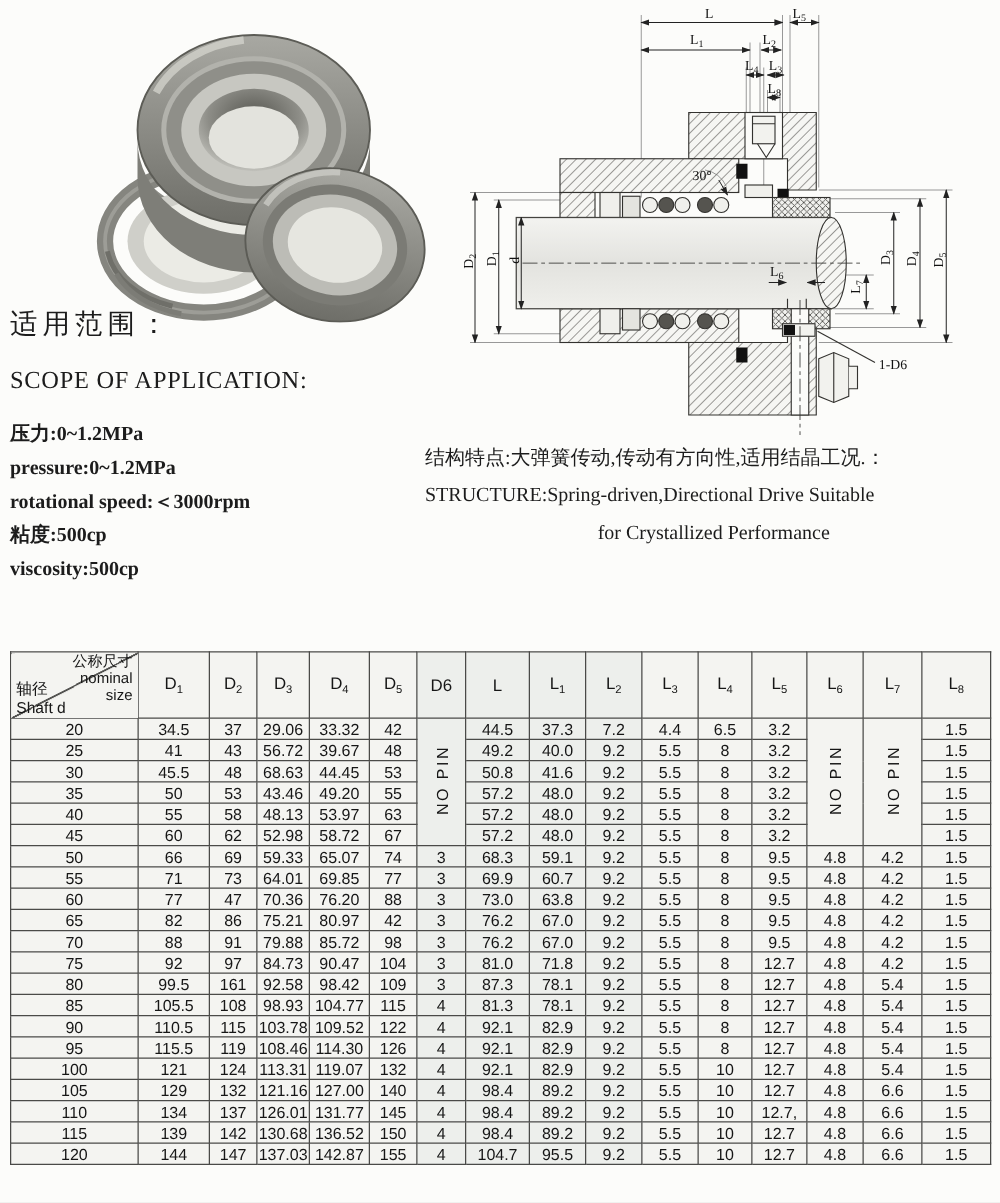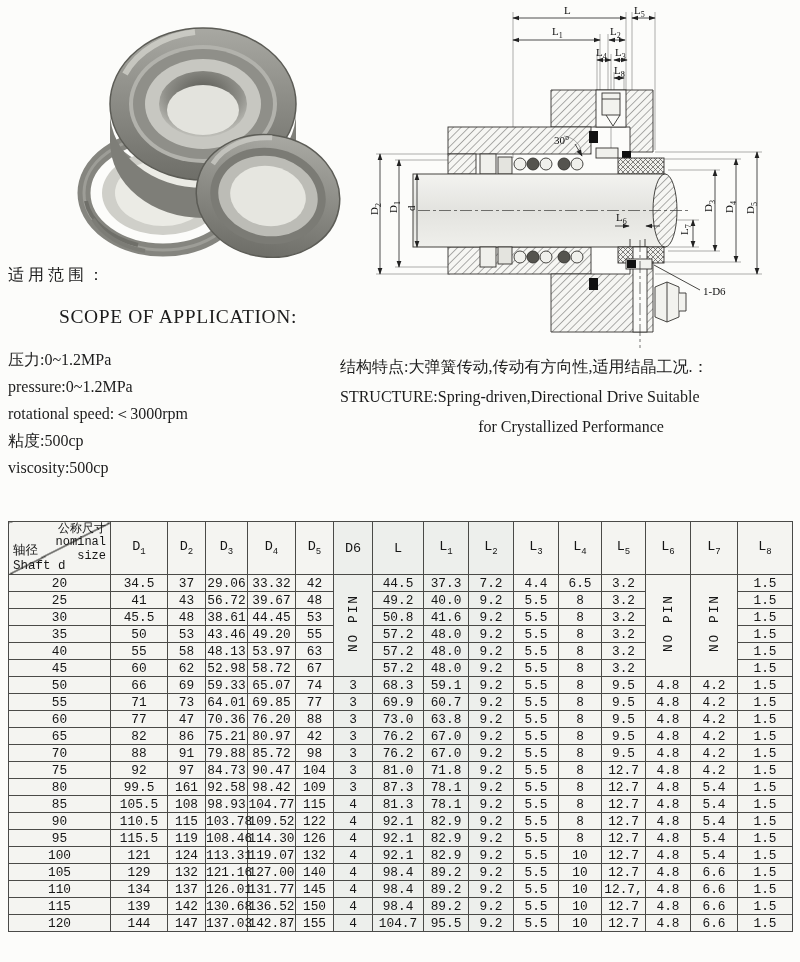--- a/index.html
+++ b/index.html
@@ -15,32 +15,32 @@
   .diagram .ex{stroke:#777;stroke-width:0.6;}
   .diagram .ps{stroke:#33322f;stroke-width:0.9;}
   .diagram .dl{stroke:#222;stroke-width:0.8;marker-start:url(#aE);marker-end:url(#aE);}
   .diagram .ar{stroke:#222;stroke-width:0.8;marker-end:url(#aE);}
   .diagram .cl{stroke:#3a3a38;stroke-width:0.7;stroke-dasharray:12 3 3 3;}
   .diagram text{font:11px "Liberation Serif","DejaVu Serif",serif;fill:#111;}
   .diagram .sub{font-size:8px;}
 
   
   .app{position:absolute;left:8px;top:244px;width:340px;}
-  .app-zh{font-size:16px;letter-spacing:4px;margin-top:21px;}
-  .app-en{font-size:19.5px;margin-top:20px;letter-spacing:0.6px;text-align:center;}
-  .specs{margin-top:18px;font-size:16px;line-height:27px;}
+  .app-zh{font-size:22px;letter-spacing:4px;}
+  .app-en{font-size:19.5px;margin-top:20px;letter-spacing:0.6px;}
+  .specs{margin-top:18px;font-size:16px;line-height:27px;font-weight:bold;}
 
   
   .structure{position:absolute;left:340px;top:352px;width:462px;font-size:16px;line-height:30px;}
   .structure .c{text-align:center;}
 
   
   .tbl-wrap{position:absolute;left:8px;top:521px;}
   table{border-collapse:collapse;table-layout:fixed;width:784px;
-        font-family:Liberation Mono, monospace;border-radius:11px;}
+        font-family:Liberation Sans, sans-serif;border-radius:11px;}
   th,td{border:1px solid #4a4a48;background:#f4f4f1;text-align:center;vertical-align:middle;
         padding:0;font-weight:normal;color:#161616;}
   thead th{height:52px;font-size:13.5px;}
   tbody td{height:16px;font-size:12.8px;}
   td.tint,th.tint{background:#edefec;}
   sub{font-size:9px;}
   th.corner{position:relative;background:
      linear-gradient(to bottom right, rgba(0,0,0,0) calc(50% - 0.7px),
        #4a4a48 calc(50% - 0.7px), #4a4a48 calc(50% + 0.7px), rgba(0,0,0,0) calc(50% + 0.7px)),#f4f4f1;}
   .c-top{position:absolute;top:1px;right:4px;text-align:right;font-size:12px;line-height:1.12;}
@@ -346,21 +346,21 @@
             <td class="tint">9.2</td>
             <td>5.5</td>
             <td>8</td>
             <td>3.2</td>
             <td>1.5</td>
           </tr>
           <tr>
             <td>30</td>
             <td>45.5</td>
             <td>48</td>
-            <td>38.61</td>
+            <td>68.63</td>
             <td>44.45</td>
             <td>53</td>
             <td class="tint">50.8</td>
             <td class="tint">41.6</td>
             <td class="tint">9.2</td>
             <td>5.5</td>
             <td>8</td>
             <td>3.2</td>
             <td>1.5</td>
           </tr>

